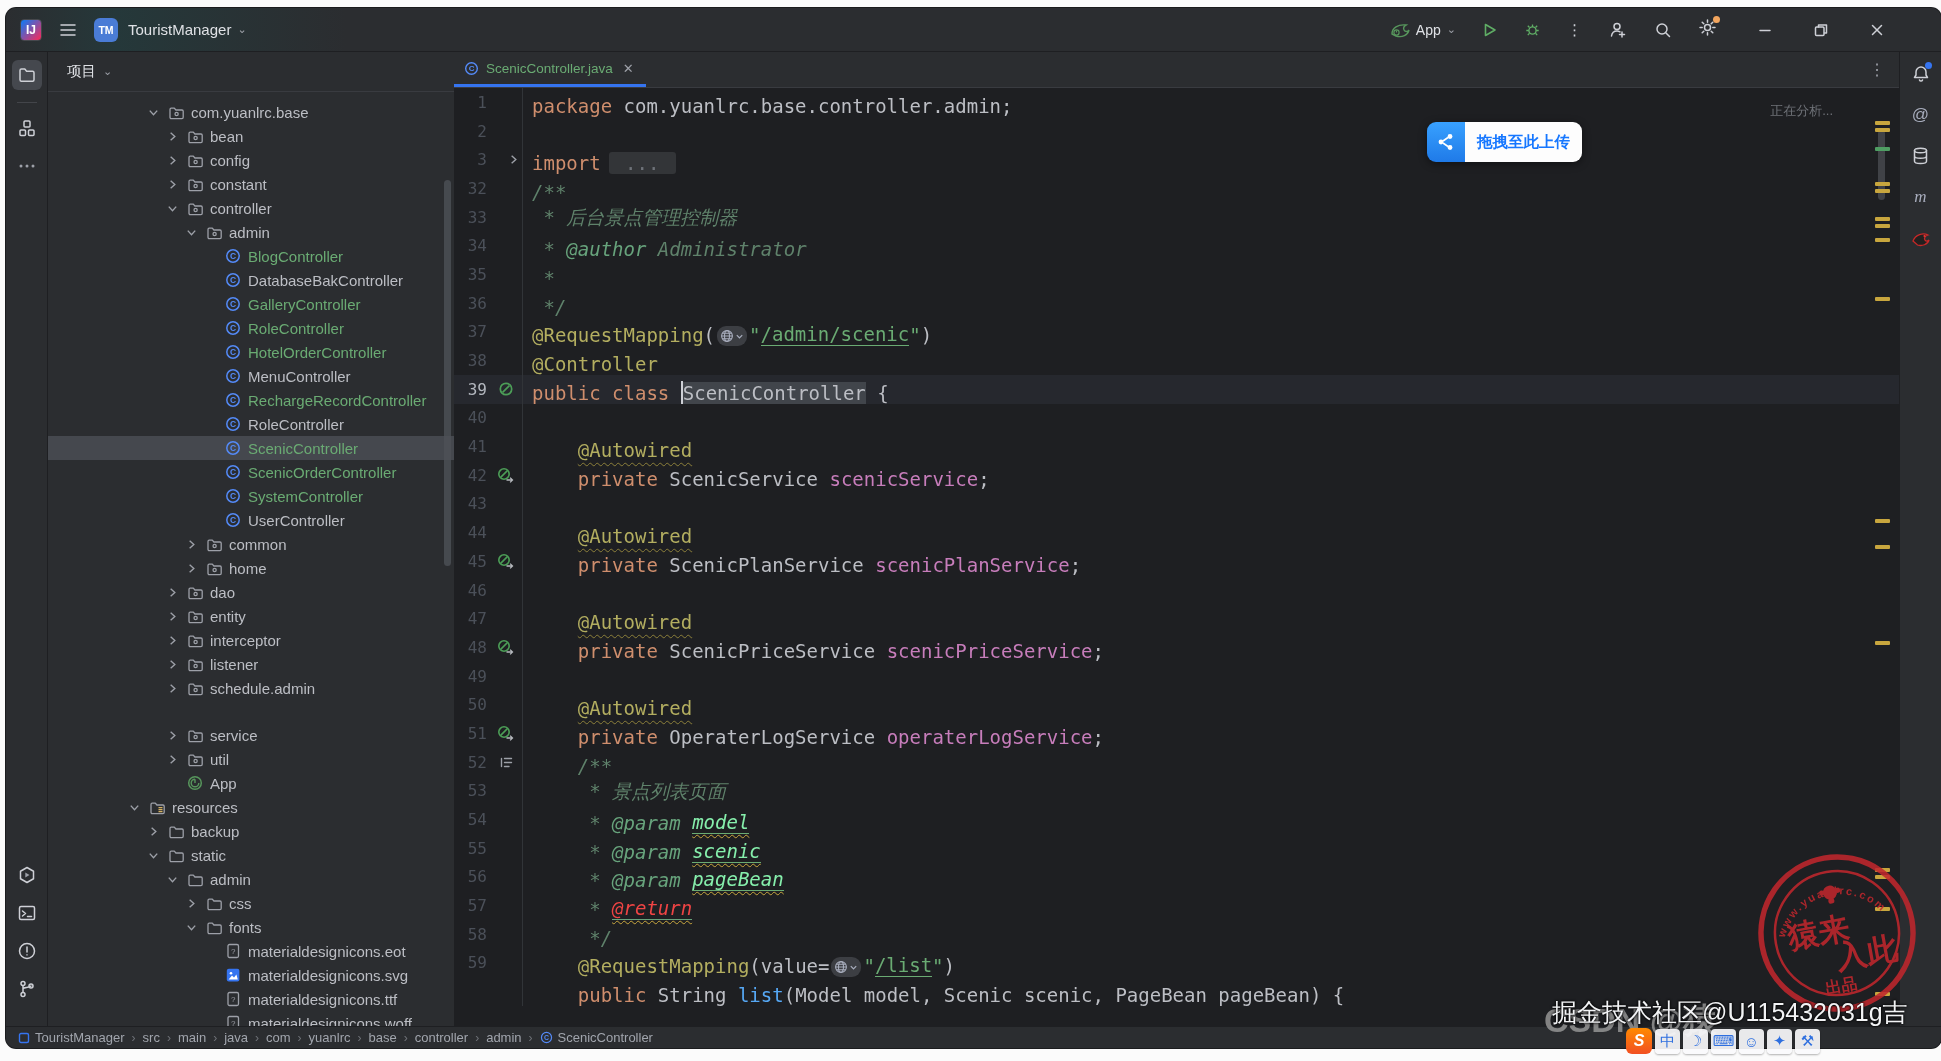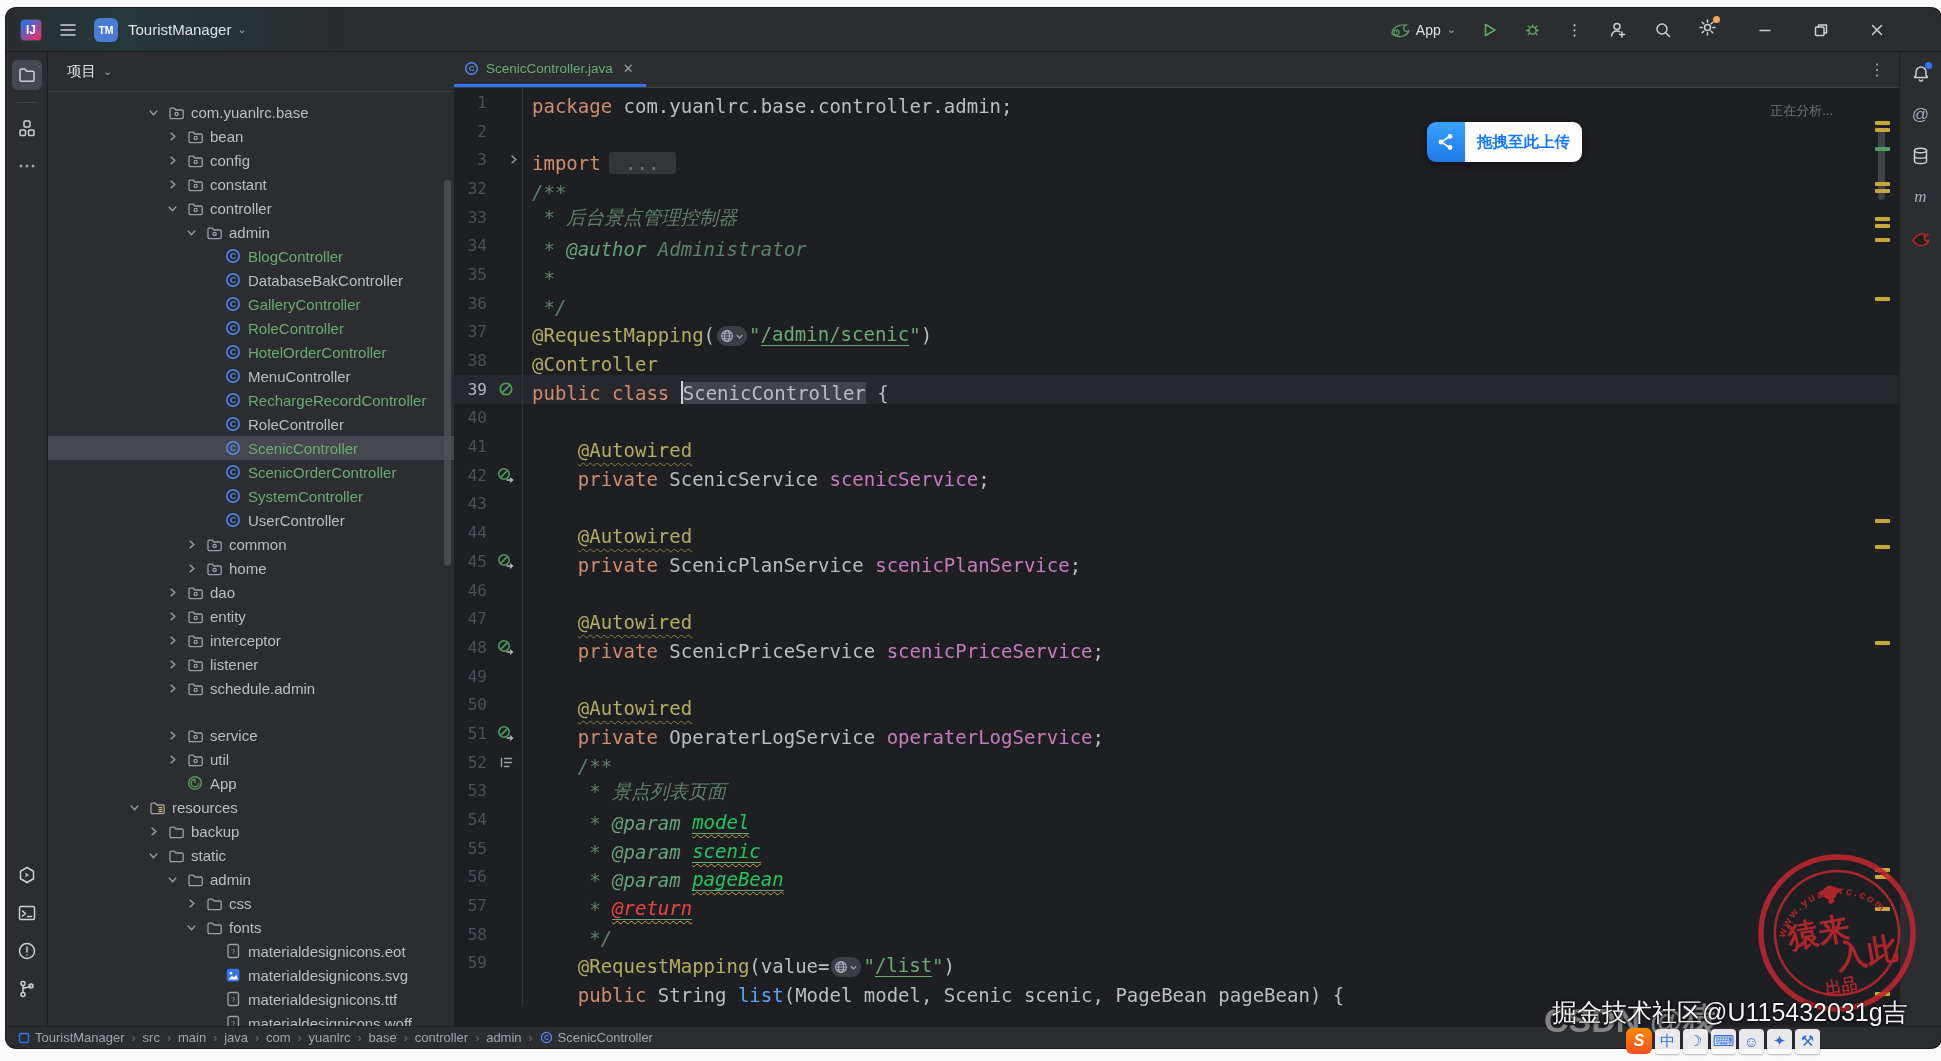--- a/index.html
+++ b/index.html
@@ -55,21 +55,21 @@
   .cl.cur .lnum{color:#b4b8bf}
   .gslot{flex:0 0 32px;display:flex;align-items:center;justify-content:center}
   .ltext{flex:1;height:100%;display:flex;align-items:flex-end;border-left:1px solid #313438;padding-left:9px}
   .kw{color:#cf8e6d}.pl{color:#bcbec4}.ann{color:#b3ae60}.val{color:#bcbec4}
   .annw{color:#b3ae60;text-decoration:underline wavy #8c7f3a 1px;text-underline-offset:5px}
   .str{color:#6aab73}.stru{color:#6aab73;border-bottom:1px solid #6aab73}
   .fld{color:#c77dbb}.mth{color:#56a8f5}
   .doc,.dval{color:#5f826b;font-style:italic}
   .dtag{color:#67a37c;font-style:italic}
   .dtagu{color:#ef4444;font-style:italic;border-bottom:1px solid #67a37c;text-decoration:underline wavy #c8a63e 1px;text-underline-offset:5px}
-  .dparam{color:#22c55e;font-style:italic;border-bottom:1px solid #6aab73;text-decoration:underline wavy #c8a63e 1px;text-underline-offset:5px}
+  .dparam{color:#86efac;font-style:italic;border-bottom:1px solid #6aab73;text-decoration:underline wavy #c8a63e 1px;text-underline-offset:5px}
   .box{background:#333538;border-radius:3px;color:#6f737a;padding:0 5px;margin-left:8px}
   .selbox{background:#41454b;color:#bcbec4}
   .caret{display:inline-block;width:2px;height:23px;background:#ced0d6;vertical-align:middle}
   .globepill{display:inline-flex;align-items:center;gap:1px;background:#3c3e43;border-radius:9px;height:20px;padding:0 3px;margin:0 2px;vertical-align:middle}
   .stripe{position:absolute;right:9px;width:15px;height:4px;border-radius:1px;z-index:4}
   .ed-thumb{position:absolute;right:14px;top:42px;width:7px;height:70px;background:#4e5157;border-radius:4px;opacity:.7;z-index:4}
   
   .statusbar{position:absolute;left:0;right:0;bottom:0;height:22px;background:#2b2d30;border-top:1px solid #1e1f22;display:flex;align-items:center;padding-left:12px;font-size:13px;color:#a1a5ad;gap:7px}
   .sb-sep{color:#6e7177;font-size:12px}
   .sb-item{display:flex;align-items:center;gap:5px}

